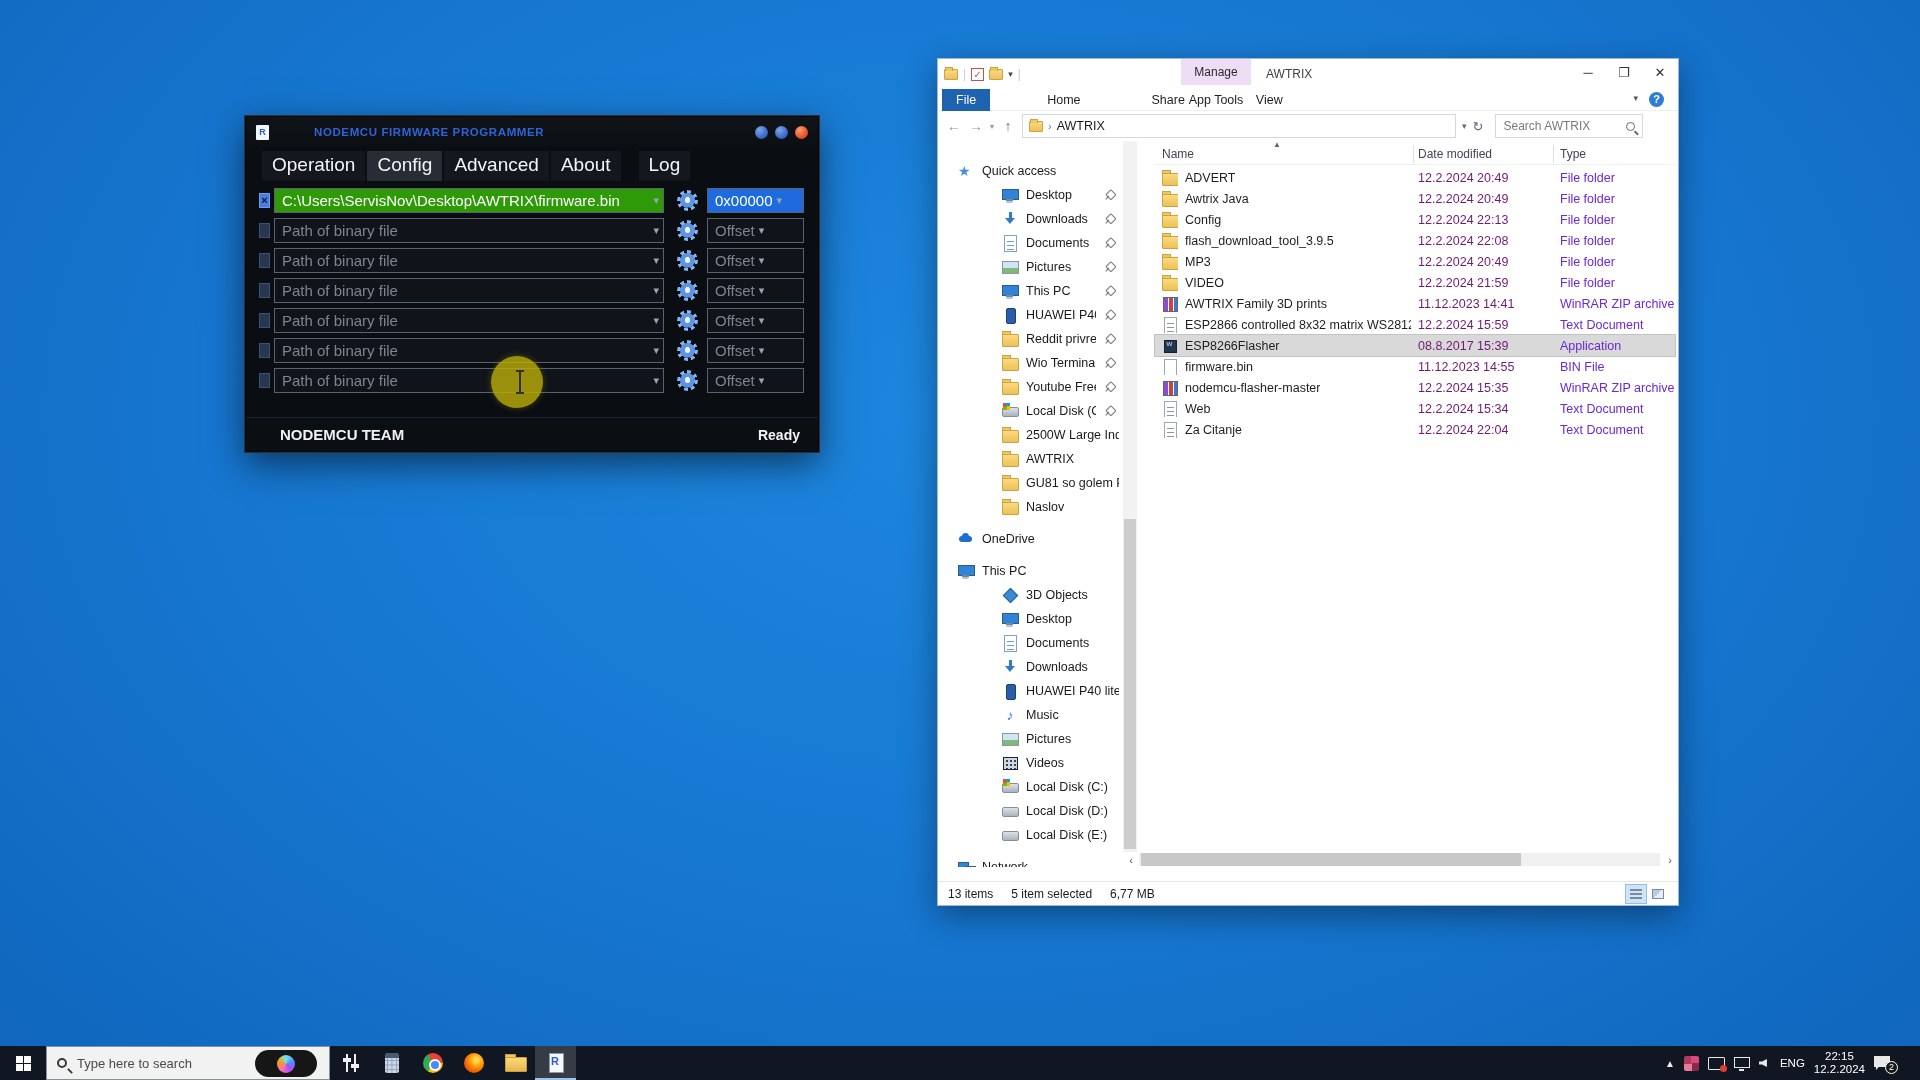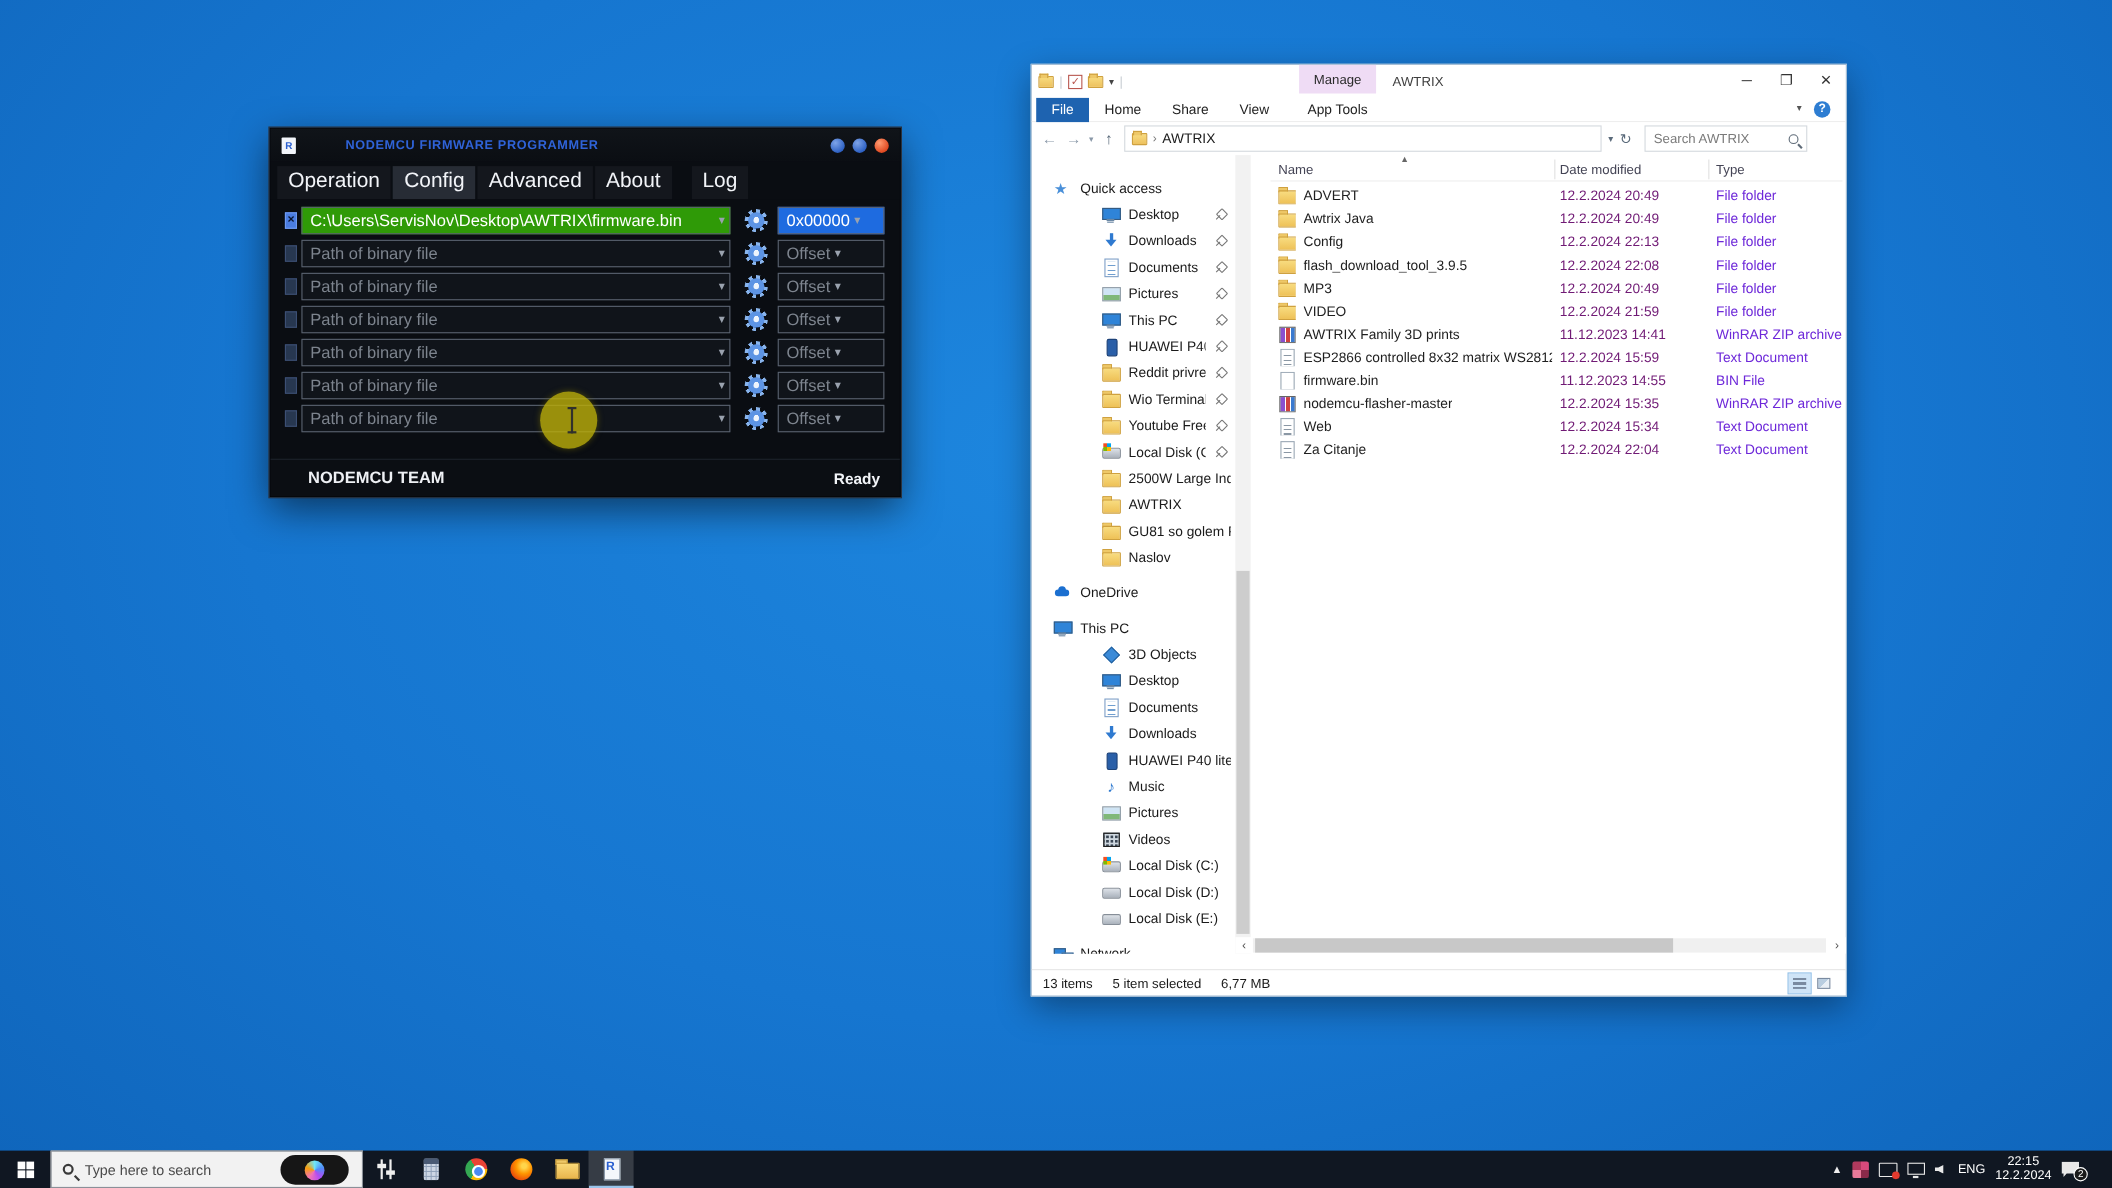--- a/index.html
+++ b/index.html
@@ -11,21 +11,21 @@
          background:#0a0d12; border:1px solid #06080c; outline:1px solid #2a313c;
          box-shadow:0 12px 34px rgba(0,0,0,.55); color:#e8eaee; }
   #nm-title { height:30px; display:flex; align-items:center; padding:0 10px; background:linear-gradient(#101419,#0b0e13); }
   .nm-appicon { width:13px; height:15px; background:#f2f5fa; border-radius:1px; position:relative; margin-right:8px; }
   .nm-appicon::after { content:"R"; position:absolute; inset:0; font-size:9px; font-weight:bold; color:#2a5fd0; text-align:center; line-height:15px; }
   #nm-title-text { font-size:11.5px; font-weight:bold; letter-spacing:.6px; color:#2f63d8;padding-left:37px; }
   .nm-dots { margin-left:auto; display:flex; gap:7px; }
   .nm-dot { width:13px; height:13px; border-radius:50%; }
   .nm-dot.b { background:radial-gradient(circle at 35% 30%, #7ea4e8, #2f62c4 70%); }
   .nm-dot.r { background:radial-gradient(circle at 35% 30%, #ff9a70, #e04a22 70%); }
-  #nm-tabs { display:flex; align-items:flex-end; height:34px; padding:0 6px; gap:2px; background:#0a0d12; }
+  #nm-tabs { display:flex; align-items:flex-end; height:34px; padding:0 16px; gap:2px; background:#0a0d12; }
   .ntab { font-size:19px; color:#f2f4f8; padding:3px 10px 5px; background:#14171d; }
   .ntab.sel { background:#272c35; }
   .ntab.gap { margin-left:16px; }
   #nm-rows { padding:4px 0 0; }
   .nrow { display:flex; align-items:center; height:30px; padding:0 14px 0 13px; }
   .ncheck { width:15px; height:15px; background:#273750; border:1px solid #3c4f74; margin-right:4px;
             font-size:11px; font-weight:bold; color:#0a1530; text-align:center; line-height:13px; }
   .ncheck.on { background:#4a7ce0; border-color:#6f9af0; }
   .nfield { flex:0 0 390px; height:25px; background:#10141a; border:1px solid #5a6270; display:flex; align-items:center; padding:0 4px 0 7px; font-size:15px; color:#7d848e; }
   .nfield.green { background:#2f9a07; color:#fff; }
@@ -59,21 +59,21 @@
   .mini-folder::before { content:""; position:absolute; top:-3px; left:0; width:6px; height:3px; background:#eec868; border:1px solid #cfa13f; border-bottom:none; }
   .mini-check { width:13px; height:13px; border:1px solid #b9574f; background:#fff; color:#b9574f; font-size:10px; line-height:12px; text-align:center; }
   .qat-caret { font-size:9px; color:#444; }
   #manage-chip { position:absolute; left:243px; top:0; width:70px; height:26px; background:#efdcf5;
                  font-size:12px; color:#2b2b2b; text-align:center; line-height:26px; }
   #ex-title-text { position:absolute; left:328px; top:0; height:30px; line-height:30px; font-size:12px; color:#3f3f3f; }
   .winbtns { position:absolute; right:0; top:0; display:flex; }
   .winbtn { width:36px; height:28px; text-align:center; line-height:28px; font-size:13px; color:#333; }
   
   #ex-ribbon { position:relative; height:22px; display:flex; align-items:center; border-bottom:1px solid #eee; }
-  .rtab { padding:0 14px; font-size:12.5px; color:#1e1e1e; height:22px; line-height:22px; }
+  .rtab { padding:0 14px; font-size:12.5px; color:#1e1e1e; height:22px; line-height:22px;margin-left:43px; }
   .rtab.file { background:#1e63b0; color:#fff; margin-left:4px; }
   #apptools { position:absolute; left:243px; top:0; width:70px; height:22px; line-height:22px; text-align:center; font-size:12.5px; color:#1e1e1e; }
   #ribbon-collapse { position:absolute; right:40px; top:4px; font-size:9px; color:#555; }
   #help-btn { position:absolute; right:14px; top:3px; width:15px; height:15px; border-radius:50%; background:#2d7dd2; color:#fff; font-size:11px; font-weight:bold; text-align:center; line-height:15px; }
   
   #ex-nav { height:30px; display:flex; align-items:center; padding:0 8px; gap:6px; }
   .navarr { color:#8a98a8; font-size:14px; width:16px; text-align:center; }
   .navarr.up { color:#5a6a7a; }
   .tiny-caret { font-size:8px; color:#8a98a8; }
   #addr { flex:0 0 434px; height:24px; border:1px solid #d4d9de; display:flex; align-items:center; padding:0 6px; gap:5px; }
@@ -559,20 +559,28 @@
               <span class="tp">WinRAR ZIP archive</span>
             </div>
             <div class="frow">
               <span class="nm">
                 <span class="ic ic-text"></span>
                 <span>ESP2866 controlled 8x32 matrix WS2812 L...</span>
               </span>
               <span class="dt">12.2.2024 15:59</span>
               <span class="tp">Text Document</span>
             </div>
+            <div class="frow sel">
+              <span class="nm">
+                <span class="ic ic-app"></span>
+                <span>ESP8266Flasher</span>
+              </span>
+              <span class="dt">08.8.2017 15:39</span>
+              <span class="tp">Application</span>
+            </div>
             <div class="frow">
               <span class="nm">
                 <span class="ic ic-page"></span>
                 <span>firmware.bin</span>
               </span>
               <span class="dt">11.12.2023 14:55</span>
               <span class="tp">BIN File</span>
             </div>
             <div class="frow">
               <span class="nm">

